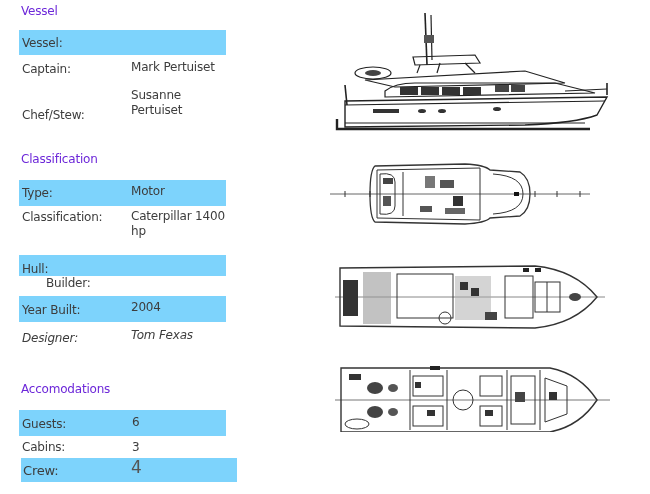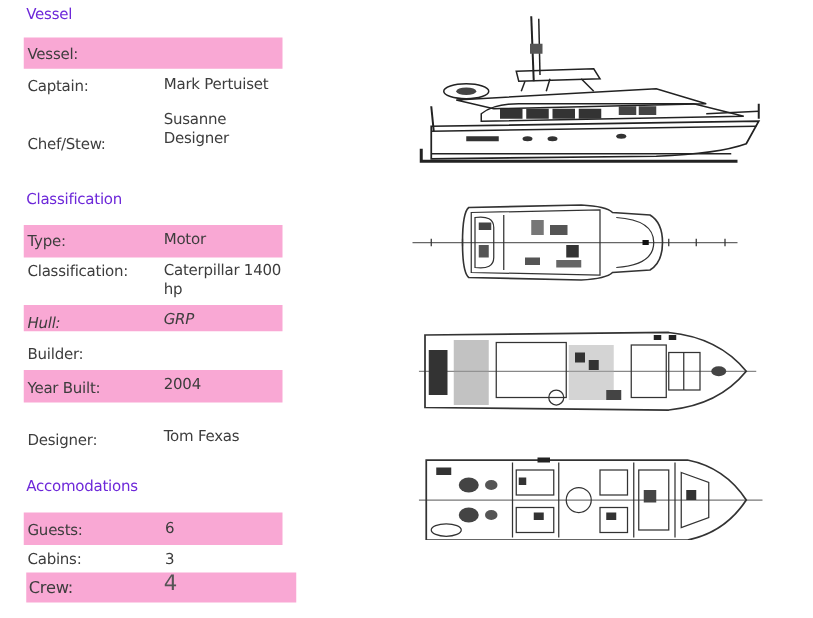--- a/index.html
+++ b/index.html
@@ -1,66 +1,65 @@
 <!DOCTYPE html>
 <html><head>
   <meta charset="utf-8">
   <style>
     * { margin: 0; padding: 0; box-sizing: border-box; }
     html, body { width: 650px; height: 494px; background: #ffffff; overflow: hidden; }
     body { position: relative; font-family: "DejaVu Sans", "Liberation Sans", sans-serif; color: #3a3a3a; font-size: 12px; }
 
     .section-title { position: absolute; left: 21px; font-size: 12px; color: #6d28d9; letter-spacing: -0.2px; }
     .row { position: absolute; left: 19px; width: 207px; }
-    .row.shaded { background: #f9a8d4; }
+    .row.shaded { background: #7dd3fc; }
     .row .lbl { position: absolute; left: 3px; top: 6px; font-size: 12px; color: #3d3d3d; letter-spacing: -0.2px; }
     .row .val { position: absolute; left: 112px; top: 4px; font-size: 12px; color: #3d3d3d; line-height: 15px; width: 100px; letter-spacing: -0.2px; }
     .row.big .val { font-size: 17px; top: 2px; left: 110px; color: #555; }
 
     .drawing { position: absolute; }
   </style>
 </head>
 <body>
 
 <div class="section-title" style="top:4px;">Vessel</div>
 
 <div class="row shaded" style="top:30px;height:25px;">
   <span class="lbl">Vessel:</span>
 </div>
 <div class="row" style="top:56px;height:26px;">
   <span class="lbl">Captain:</span>
   <span class="val">Mark Pertuiset</span>
 </div>
 <div class="row" style="top:84px;height:36px;">
   <span class="lbl" style="top:24px;text-align:center;">Chef/Stew:</span>
-  <span class="val" style="width:80px;">Susanne Designer</span>
+  <span class="val" style="width:80px;">Susanne Pertuiset</span>
 </div>
 
 <div class="section-title" style="top:152px;">Classification</div>
 
 <div class="row shaded" style="top:180px;height:26px;">
   <span class="lbl">Type:</span>
   <span class="val">Motor</span>
 </div>
 <div class="row" style="top:206px;height:36px;">
   <span class="lbl" style="top:4px;">Classification:</span>
   <span class="val" style="top:3px;">Caterpillar 1400 hp</span>
 </div>
-<div class="row shaded" style="top:244px;height:21px;font-style:italic;">
+<div class="row shaded" style="top:255px;height:21px;">
   <span class="lbl" style="top:7px;">Hull:</span>
-  <span class="val">GRP</span>
 </div>
-<div class="row" style="top:268px;height:24px;">
+<div class="row" style="top:268px;height:24px;margin-left:24px;">
   <span class="lbl" style="top:8px;">Builder:</span>
 </div>
 <div class="row shaded" style="top:296px;height:26px;">
   <span class="lbl" style="top:7px;">Year Built:</span>
   <span class="val">2004</span>
 </div>
-<div class="row" style="top:338px;height:27px;">
+<div class="row" style="top:324px;height:27px;font-style:italic;">
   <span class="lbl" style="top:7px;">Designer:</span>
   <span class="val">Tom Fexas</span>
 </div>
 
 <div class="section-title" style="top:382px;">Accomodations</div>
 
 <div class="row shaded" style="top:410px;height:26px;padding-left:16px;">
   <span class="lbl" style="top:7px;">Guests:</span>
   <span class="val" style="top:5px;left:113px;">6</span>
 </div>

